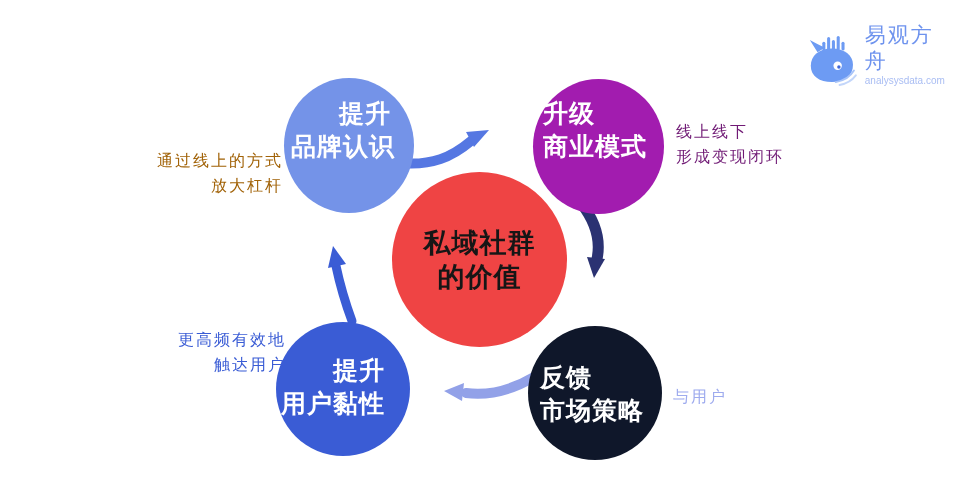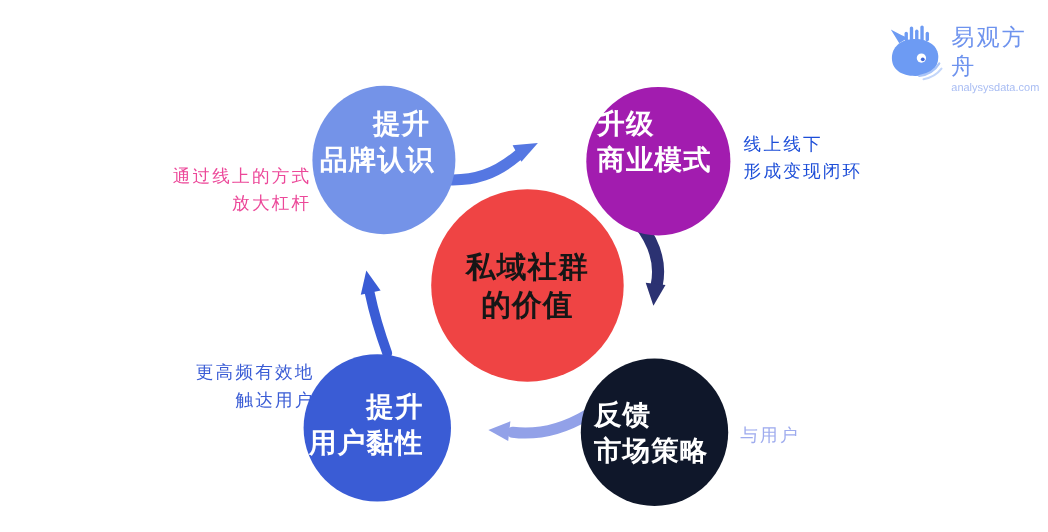--- a/index.html
+++ b/index.html
@@ -70,21 +70,21 @@
   }
   .note-tl { left: 113px; top: 148px; width: 170px; text-align: right; }
   .note-tr { left: 676px; top: 119px; text-align: left; }
   .note-bl { left: 116px; top: 327px; width: 170px; text-align: right; }
   .note-br { left: 673px; top: 384px; text-align: left; }
   
   .logo {
     position: absolute;
     left: 806px; top: 22px;
     display: flex;
-    align-items: flex-start;
+    align-items: flex-end;
     gap: 7px;
   }
   .logo-text { display: flex; flex-direction: column; }
   .brand-name   { font-size: 21px; letter-spacing: 2px; color: #6e93ee; line-height: 26px; }
   .brand-domain { font-size: 10px; color: #a9bdf3; line-height: 13px; }
 </style>
 </head>
 <body>
 
 <div class="canvas">
@@ -134,26 +134,26 @@
       <div class="line l1">反馈</div>
       <div class="line l2">市场策略</div>
     </div>
   </div>
 
   <div class="center-node" style="background: #ef4444;">
     <div style="color: rgb(22, 22, 22);">私域社群</div>
     <div style="color: rgb(22, 22, 22);">的价值</div>
   </div>
 
-  <div class="note note-tl" style="color: #ec4899;">
+  <div class="note note-tl" style="color: #a16207;">
     <div>通过线上的方式</div>
     <div>放大杠杆</div>
   </div>
 
-  <div class="note note-tr" style="color: #1d4ed8;">
+  <div class="note note-tr" style="color: #701a75;">
     <div>线上线下</div>
     <div>形成变现闭环</div>
   </div>
 
   <div class="note note-bl" style="color: rgb(58, 92, 213);">
     <div>更高频有效地</div>
     <div>触达用户</div>
   </div>
 
   <div class="note note-br" style="color: rgb(158, 171, 238);">

